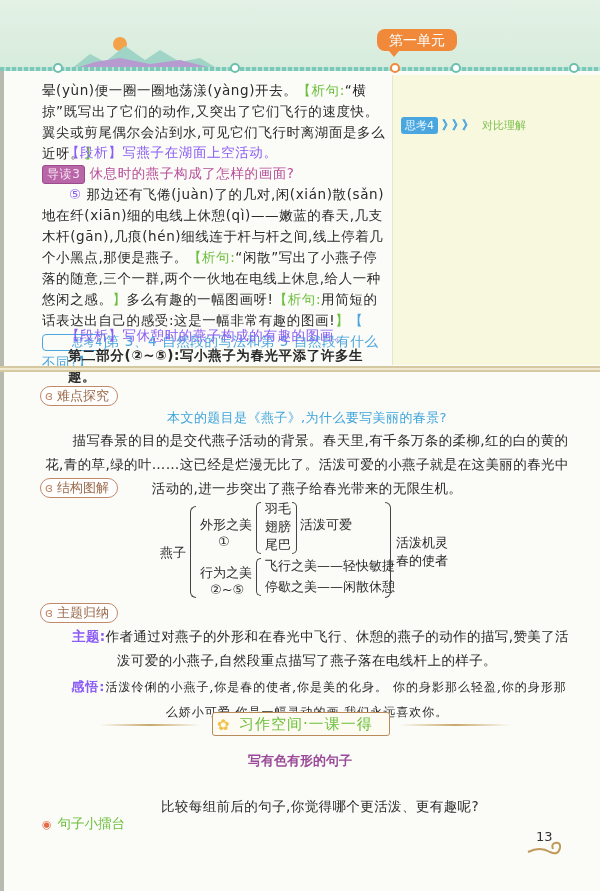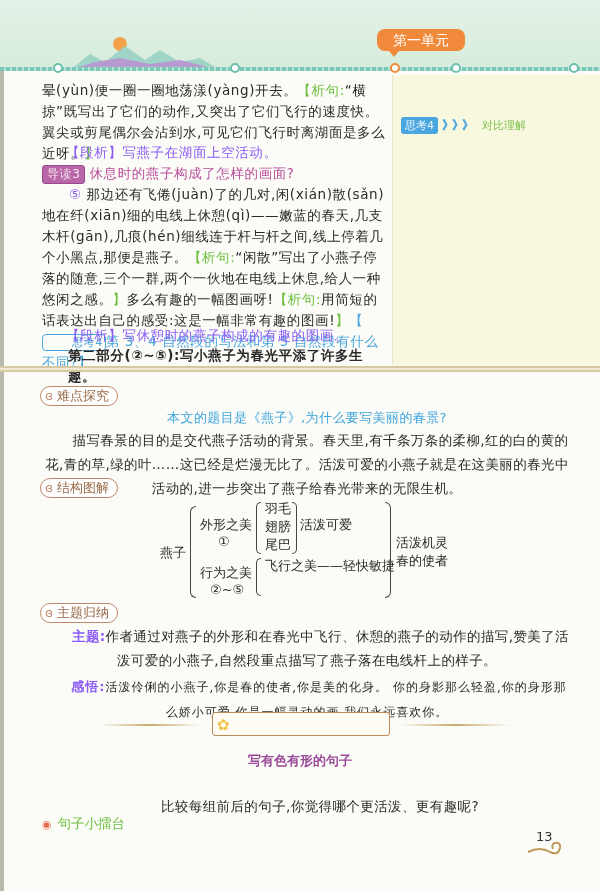--- a/index.html
+++ b/index.html
@@ -24,21 +24,21 @@
   .header-line {
     position: absolute; left: 0; top: 67px; width: 600px; height: 4px;
     background: repeating-linear-gradient(90deg, #7cc9b8 0 4px, #b7e2d7 4px 6px);
   }
   .node {
     position: absolute; top: 63px; width: 10px; height: 10px; border-radius: 50%;
     background: #fff; border: 2px solid #6fbfae;
   }
   .node.orange { border-color: #f08a3a; }
   .unit-tag {
-    position: absolute; left: 377px; top: 29px; width: 88px; height: 22px;
+    position: absolute; left: 377px; top: 29px; width: 80px; height: 22px;
     background: #f08a3a; color: #fff; border-radius: 8px;
     font-size: 14px; text-align: center; line-height: 22px;
   }
   .unit-tag:after {
     content: ""; position: absolute; left: 12px; bottom: -6px;
     border-left: 5px solid transparent; border-right: 5px solid transparent;
     border-top: 6px solid #f08a3a;
   }
   
   .sidebar {
@@ -190,40 +190,42 @@
   <div class="brace" style="left:96px; top:4px; width:5px; height:52px"></div>
   <span class="dg" style="left:105px; top:2px">羽毛</span>
   <span class="dg" style="left:105px; top:20px">翅膀</span>
   <span class="dg" style="left:105px; top:38px">尾巴</span>
   <div class="brace-r" style="left:132px; top:4px; width:5px; height:52px"></div>
   <span class="dg" style="left:140px; top:18px">活泼可爱</span>
   <span class="dg" style="left:40px; top:66px">行为之美</span>
   <span class="dg" style="left:50px; top:84px">②~⑤</span>
   <div class="brace" style="left:96px; top:60px; width:5px; height:38px"></div>
   <span class="dg" style="left:105px; top:59px"><span>飞行之美</span><span>——</span><span>轻快敏捷</span></span>
+  <span class="dg" style="left:105px; top:80px"><span>停歇之美</span><span>——</span><span>闲散休憩</span></span>
   <div class="brace-r" style="left:225px; top:4px; width:6px; height:96px"></div>
   <span class="dg" style="left:236px; top:36px">活泼机灵</span>
   <span class="dg" style="left:236px; top:54px">春的使者</span>
 </div>
 
 <div class="sec-tag" style="top:603px">
   <span class="swirl">ɞ</span>
   <span>主题归纳</span>
 </div>
 <div class="full" style="top:624px; text-indent:2em;">
   <span class="orange-t bold">主题:</span><span>作者通过对燕子的外形和在春光中飞行、休憩的燕子的动作的描写,赞美了活泼可爱的小燕子,自然段重点描写了燕子落在电线杆上的样子。</span>
 </div>
 <div class="full kanwu" style="top:674px; text-indent:2em;">
   <span class="orange-t bold" style="font-family:'DejaVu Sans',sans-serif; font-size:13px;">感悟:</span><span>活泼伶俐的小燕子,你是春的使者,你是美的化身。 你的身影那么轻盈,你的身形那么娇小可爱,你是一幅灵动的画,我们永远喜欢你。</span>
 </div>
 
 <div class="banner-line" style="left:100px; width:100px"></div>
 <div class="banner-line" style="left:400px; width:110px"></div>
 <div class="banner">
   <span class="flower">✿</span>
+  <span>习作空间·一课一得</span>
 </div>
 <div class="sub-title">写有色有形的句子</div>
 <div class="juzi">
   <span class="dot">◉</span><span>句子小擂台</span>
 </div>
 <div class="full" style="top:794px; padding-left:26px;">比较每组前后的句子,你觉得哪个更活泼、更有趣呢?</div>
 
 <div class="page-num">13</div>
 <svg class="page-curl" viewBox="0 0 40 20">
   <path d="M2 14 Q14 8 24 14 Q32 18 34 10 Q35 4 29 5 Q25 6 27 11" fill="none" stroke="#c09a5a" stroke-width="2"></path>

